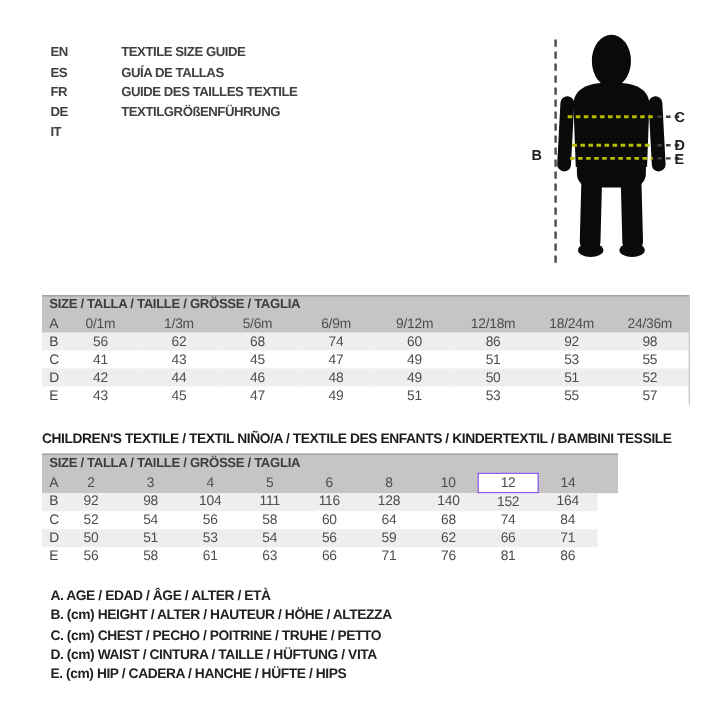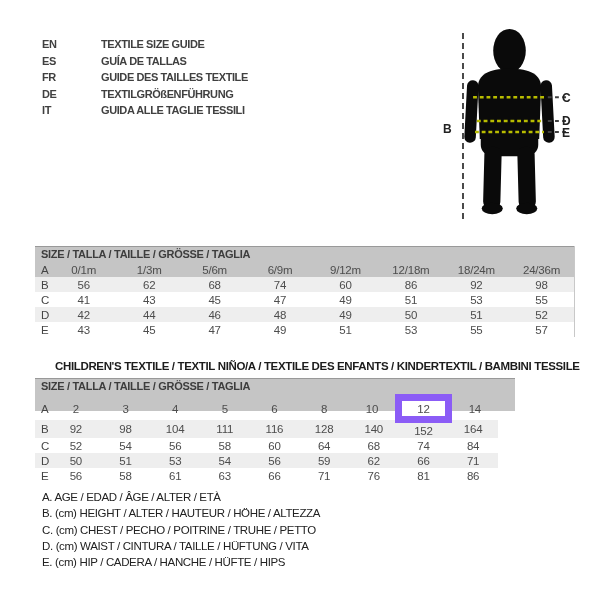--- a/index.html
+++ b/index.html
@@ -17,40 +17,40 @@
   .b-label{position:absolute;left:3px;top:107px;font-size:12px;color:#222;font-weight:bold;}
   .figure svg{position:absolute;left:12px;top:12px;}
   .m-label{position:absolute;left:122px;font-size:12px;font-weight:bold;color:#222;line-height:12px;}
   .m-label.c{top:77px;}
   .m-label.d{top:100px;}
   .m-label.e{top:112px;}
 
   
   .section-heading{position:absolute;left:35px;font-size:11.5px;font-weight:bold;color:#1c1c1c;letter-spacing:-0.35px;white-space:pre;}
   .babies-heading{top:222px;}
-  .children-heading{top:360px;margin-left:20px;}
+  .children-heading{top:360px;}
 
   
   .bar{position:absolute;left:35px;height:33px;background:#c5c5c5;border-top:1px solid #999;box-sizing:border-box;font-size:11px;font-weight:bold;color:#3d3d3d;letter-spacing:-0.3px;line-height:15px;padding-left:6px;}
   .babies-bar{top:246px;width:540px;}
   .children-bar{top:378px;width:480px;}
 
   
   table.sizes{position:absolute;left:35px;border-collapse:collapse;table-layout:fixed;font-size:11.5px;color:#4d4d4d;letter-spacing:-0.2px;}
   table.sizes td{height:15px;padding:0;text-align:center;vertical-align:middle;}
   table.sizes td.rowlabel{text-align:left;padding-left:6px;color:#454545;}
   table.sizes tr.zebra{background:#eeeeee;}
   #babies-table{top:262px;width:540px;border-right:1px solid #c5c5c5;}
   #children-table{top:394px;width:463px;}
-  #children-table tr:first-child td:nth-child(9){border:7px solid #8b5cf6;background:#ffffff;}
+  #children-table tr:first-child td:nth-child(9){border:1px solid #8b5cf6;background:#ffffff;}
   .babies-right-line{position:absolute;left:574px;top:246px;width:0;height:91px;border-right:1px solid #c8c8c8;}
 
   
   .legend{position:absolute;left:42px;top:489px;}
-  .legend-row{font-size:11.5px;font-weight:normal;color:#222;line-height:16.3px;letter-spacing:-0.35px;}
+  .legend-row{font-size:11.5px;font-weight:bold;color:#222;line-height:16.3px;letter-spacing:-0.35px;}
 </style>
 </head>
 <body>
 
 <div class="page">
 
   <div class="lang-block" id="lang-block">
       <div class="lang-row">
         <span class="lang-code">EN</span>
         <span>TEXTILE SIZE GUIDE</span>
@@ -62,21 +62,20 @@
       <div class="lang-row">
         <span class="lang-code">FR</span>
         <span>GUIDE DES TAILLES TEXTILE</span>
       </div>
       <div class="lang-row">
         <span class="lang-code">DE</span>
         <span>TEXTILGRÖßENFÜHRUNG</span>
       </div>
       <div class="lang-row">
         <span class="lang-code">IT</span>
-        <span>GUIDA ALLE TAGLIE TESSILI</span>
       </div>
     </div>
 
   <div class="figure">
     <div class="b-line"></div>
     <div class="b-label">B</div>
     <svg width="115" height="190" viewBox="0 0 120 200" preserveAspectRatio="none">
       <g fill="#0a0a0a">
         <ellipse cx="60" cy="25" rx="17" ry="23"></ellipse>
         <path d="M27,64 C27,50 38,44 60,44 C82,44 93,50 93,64 L91,118 L29,118 Z"></path>

